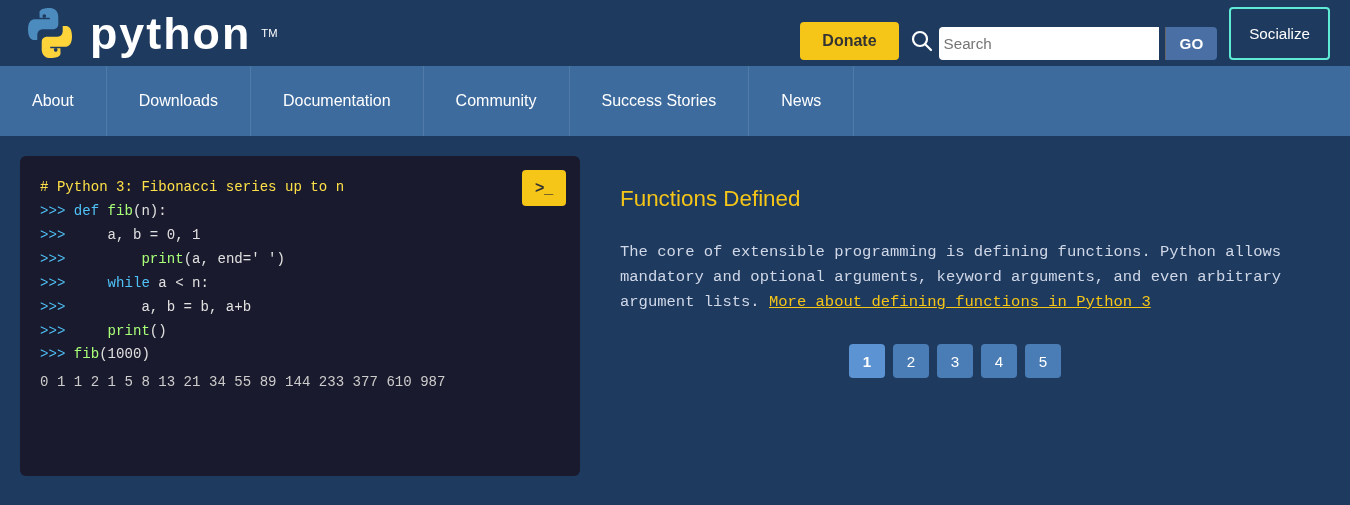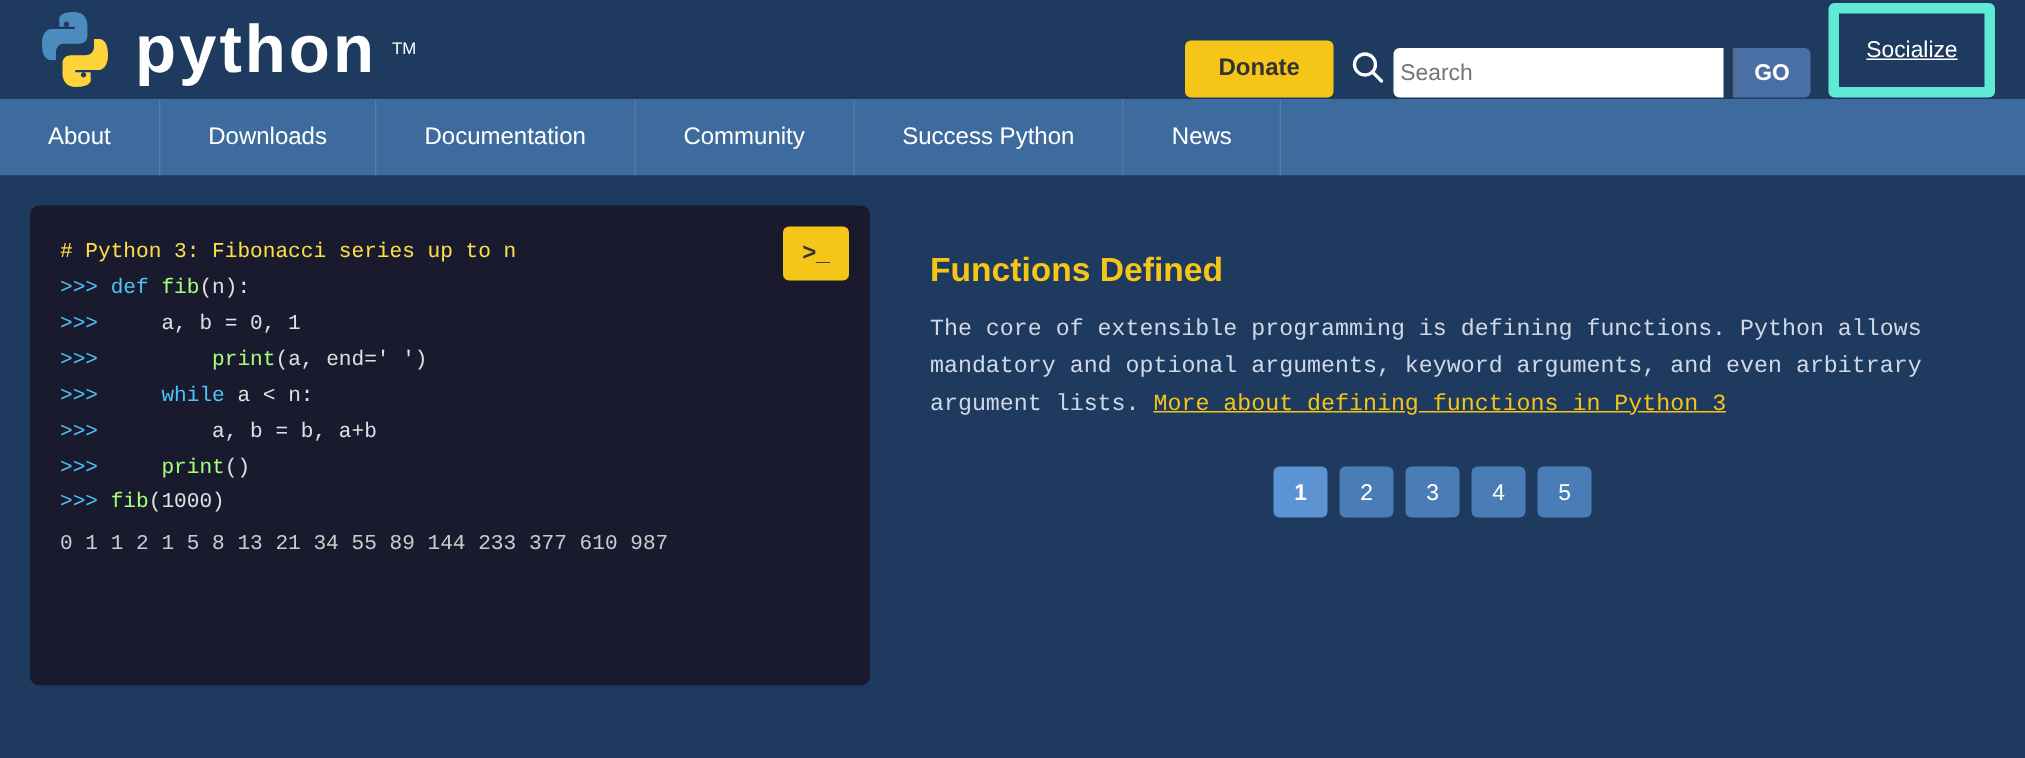--- a/index.html
+++ b/index.html
@@ -91,34 +91,33 @@
       font-size: 0.95rem;
       font-weight: bold;
       cursor: pointer;
       border-radius: 0 4px 4px 0;
       border-left: 1px solid #666;
     }
 
     .socialize-btn {
       background: transparent;
       color: white;
-      border: 7px solid #5eead4;
+      border: 2px solid #5eead4;
       padding: 16px 18px;
       font-size: 0.95rem;
       cursor: pointer;
       border-radius: 4px;
-      text-decoration: underline;
     }
 
     
     .nav-bar {
       background: #3d6b9e;
       display: flex;
       align-items: stretch;
-      height: 51px;
+      height: 70px;
     }
 
     .nav-item {
       color: white;
       font-size: 1rem;
       padding: 0 32px;
       display: flex;
       align-items: center;
       cursor: pointer;
       text-decoration: none;
@@ -194,22 +193,22 @@
     
     .info-panel {
       flex: 1;
       padding: 30px 40px;
       color: white;
     }
 
     .info-title {
       color: #f5c518;
       font-size: 1.4rem;
-      font-weight: bold;
-      margin-bottom: 14px;
+      font-weight: normal;
+      margin-bottom: 28px;
     }
 
     .info-text {
       color: #d0d8e8;
       font-size: 0.97rem;
       line-height: 1.6;
       margin-bottom: 0;
       font-family: Liberation Mono, monospace;
     }
 
@@ -276,21 +275,21 @@
 
     <button class="socialize-btn">Socialize</button>
   </div>
 </div>
 
 <nav class="nav-bar">
   <a class="nav-item">About</a>
   <a class="nav-item">Downloads</a>
   <a class="nav-item">Documentation</a>
   <a class="nav-item">Community</a>
-  <a class="nav-item">Success Python</a>
+  <a class="nav-item">Success Stories</a>
   <a class="nav-item">News</a>
 </nav>
 
 <div class="main-content">
 
   <div class="code-panel">
     <button class="terminal-btn">&gt;_</button>
 
     <span class="code-line code-comment"># Python 3: Fibonacci series up to n</span>
     <span class="code-line">

